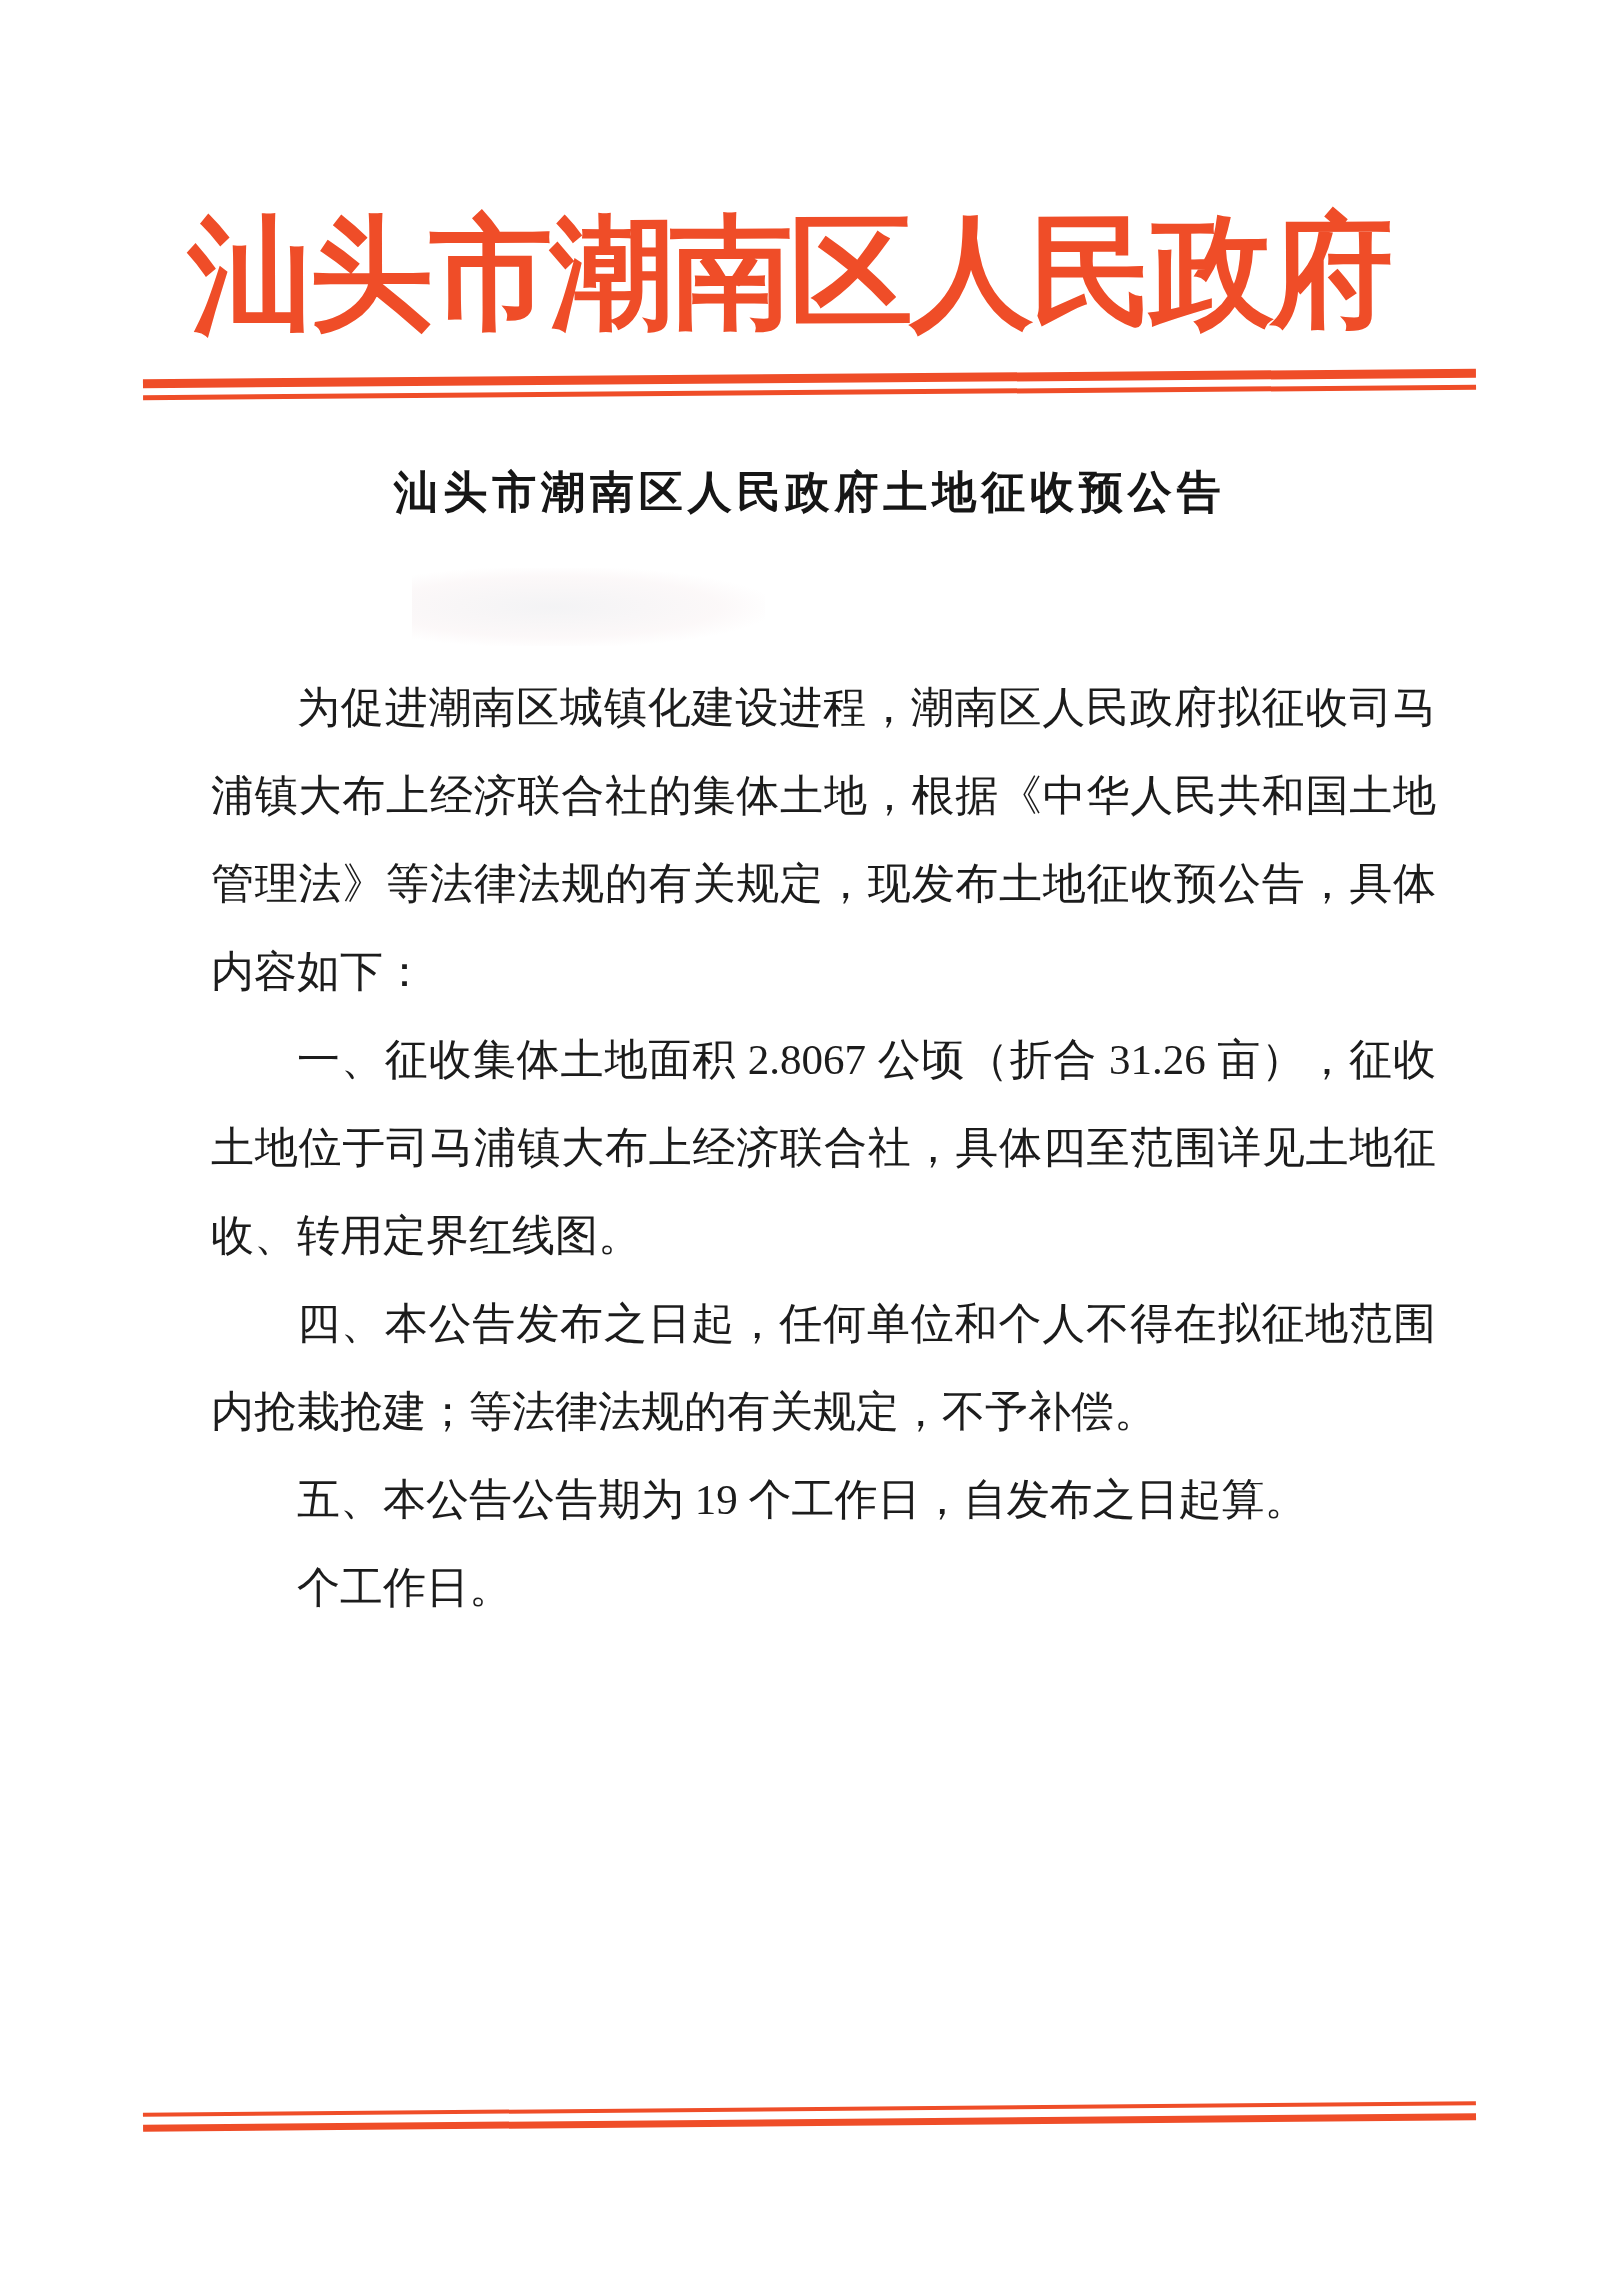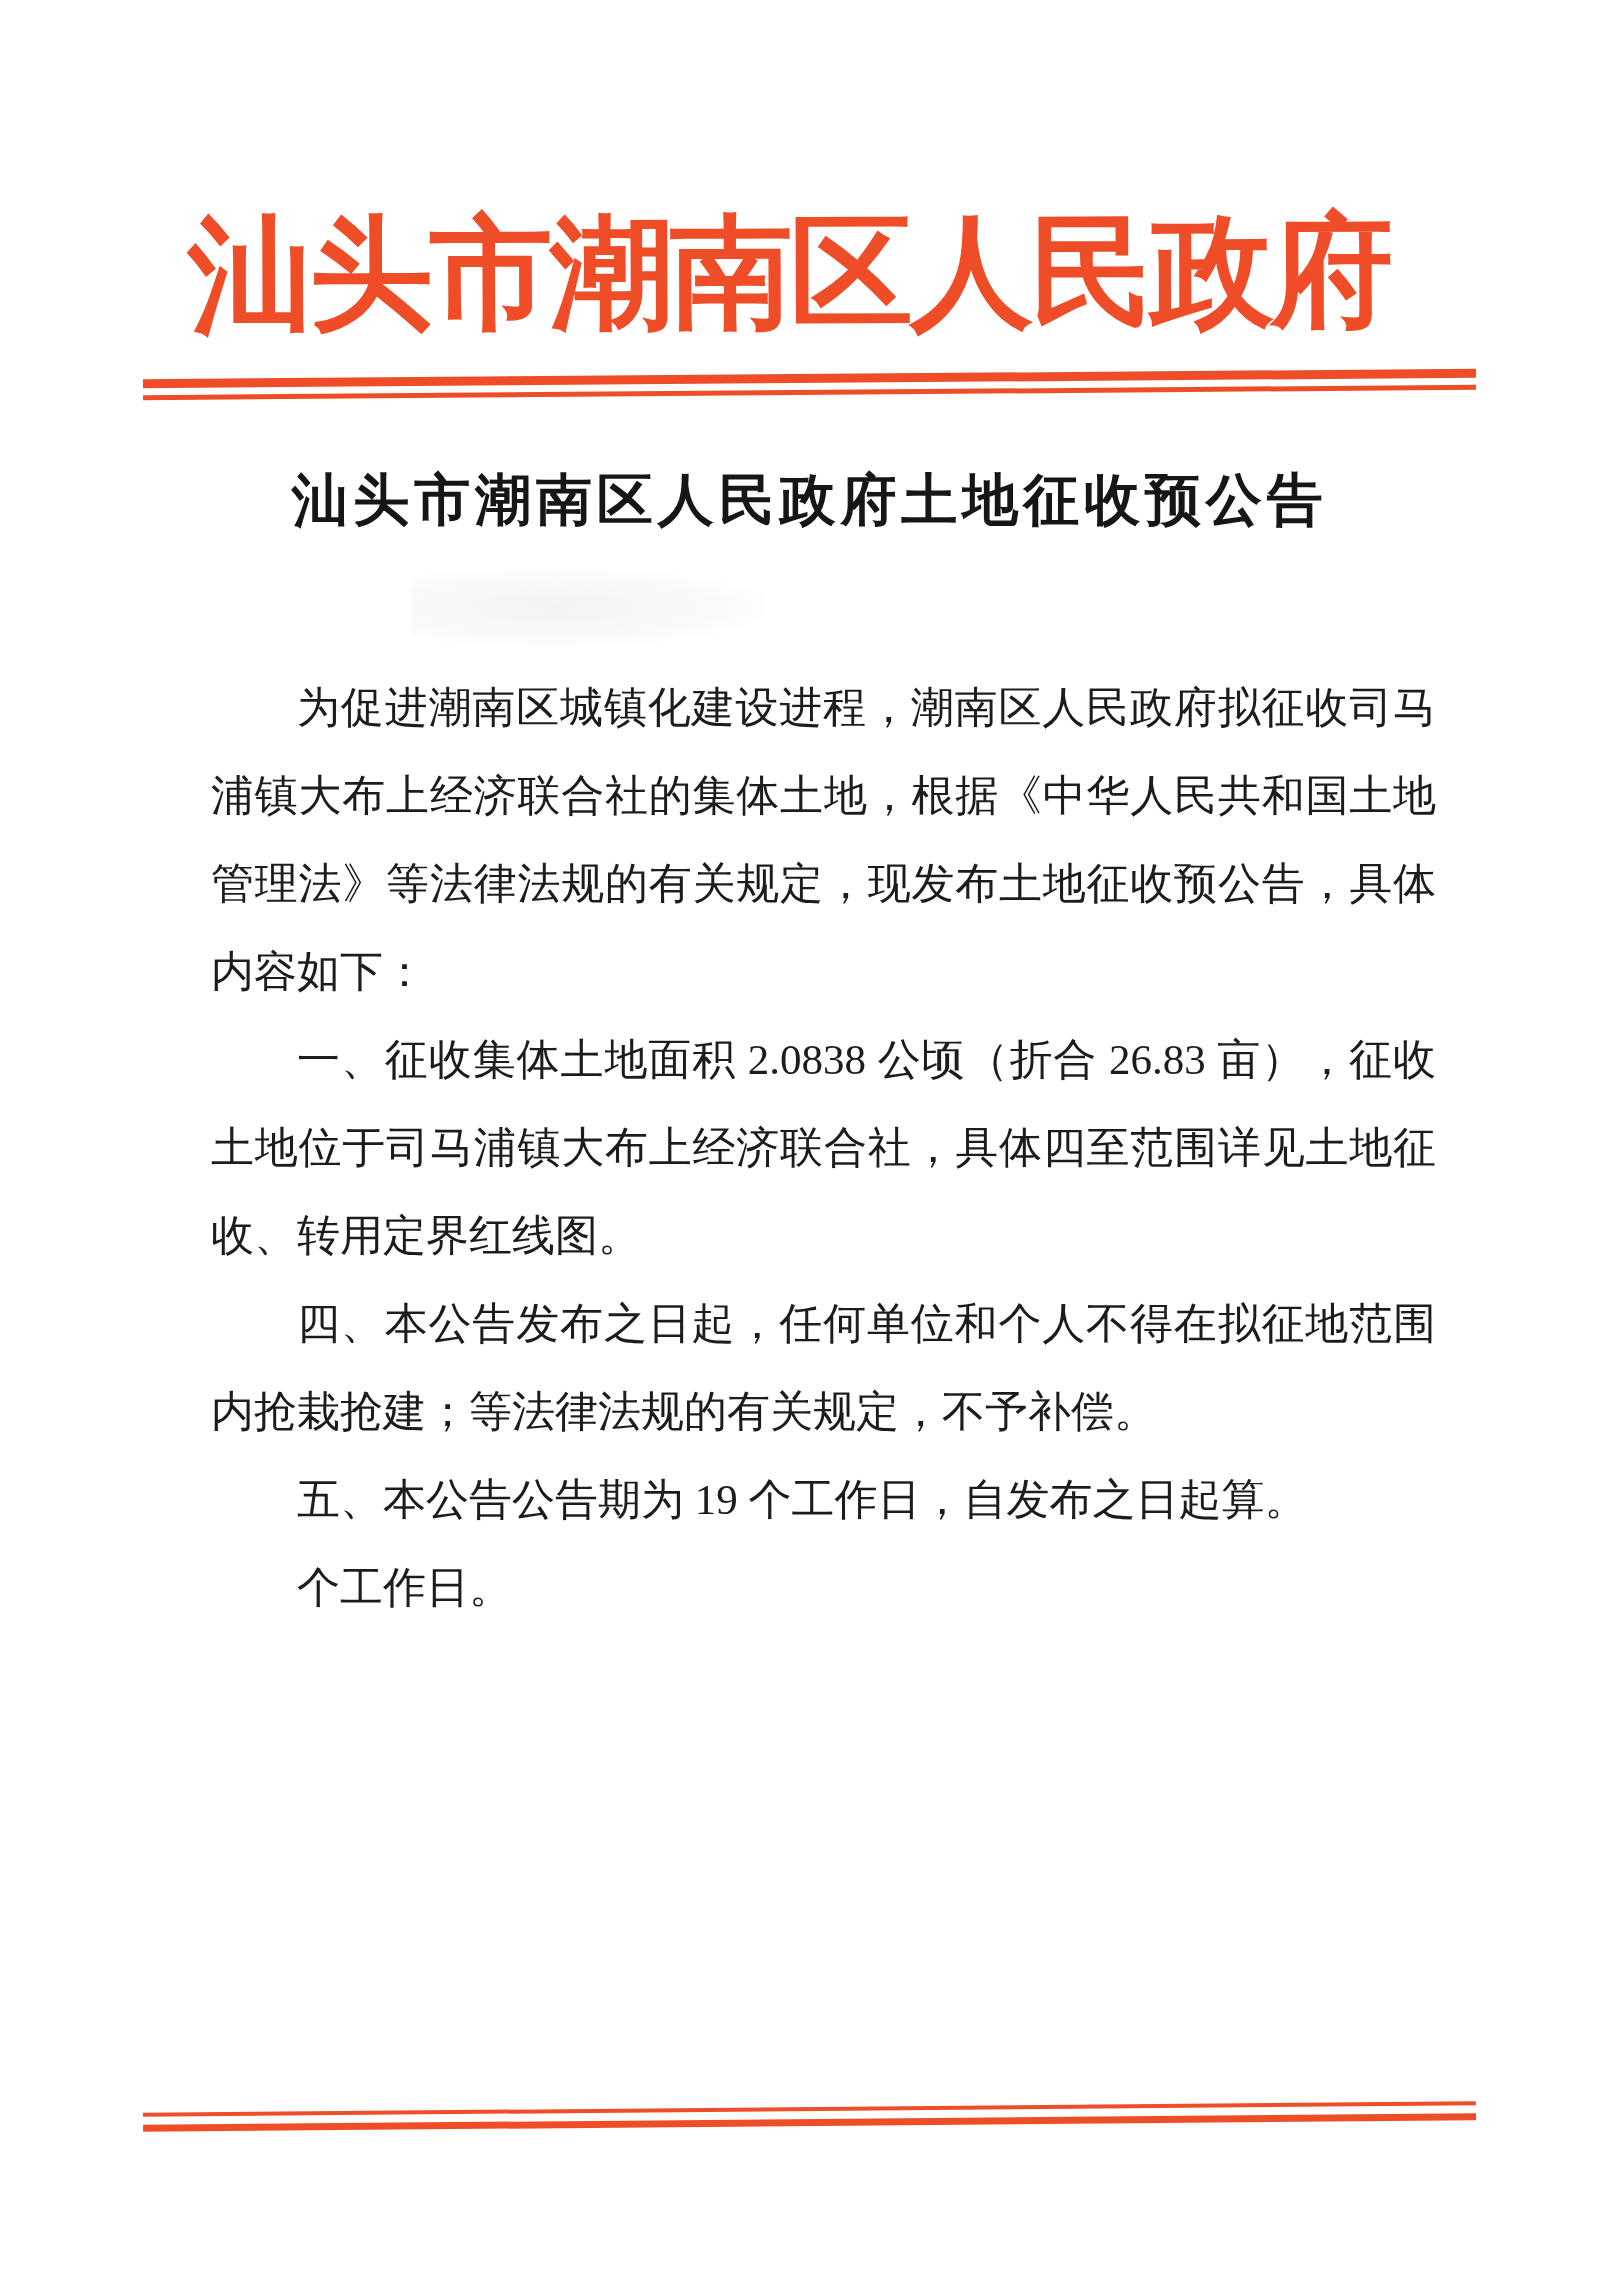--- a/index.html
+++ b/index.html
@@ -44,21 +44,21 @@
   .rule-bottom .bar-thin  { height: 3.9px; }
   .rule-bottom .bar-gap   { height: 7.8px; }
   .rule-bottom .bar-thick { height: 7.8px; }
   
   .doc-title {
     position: absolute;
     top: 463px;
     left: 0;
     width: 1620px;
     text-align: center;
-    font-size: 56px;
+    font-size: 44px;
     font-weight: 700;
     letter-spacing: 4.9px;
     color: #161616;
     white-space: nowrap;
   }
   
   .scan-smudge {
     position: absolute;
     top: 568px;
     left: 412px;
@@ -96,21 +96,21 @@
     <div class="bar-gap"></div>
     <div class="bar-thin"></div>
   </div>
 
   <div class="doc-title">汕头市潮南区人民政府土地征收预公告</div>
 
   <div class="scan-smudge"></div>
 
   <div class="doc-body">
     <p>为促进潮南区城镇化建设进程，潮南区人民政府拟征收司马浦镇大布上经济联合社的集体土地，根据《中华人民共和国土地管理法》等法律法规的有关规定，现发布土地征收预公告，具体内容如下：</p>
-    <p>一、征收集体土地面积 2.0838 公顷（折合 26.83 亩），征收土地位于司马浦镇大布上经济联合社，具体四至范围详见土地征收、转用定界红线图。</p>
+    <p>一、征收集体土地面积 2.8067 公顷（折合 31.26 亩），征收土地位于司马浦镇大布上经济联合社，具体四至范围详见土地征收、转用定界红线图。</p>
     <p>四、本公告发布之日起，任何单位和个人不得在拟征地范围内抢栽抢建；等法律法规的有关规定，不予补偿。</p>
     <p>五、本公告公告期为 19 个工作日，自发布之日起算。</p>
     <p>个工作日。</p>
   </div>
 
   <div class="rule rule-bottom">
     <div class="bar-thin"></div>
     <div class="bar-gap"></div>
     <div class="bar-thick"></div>
   </div>

